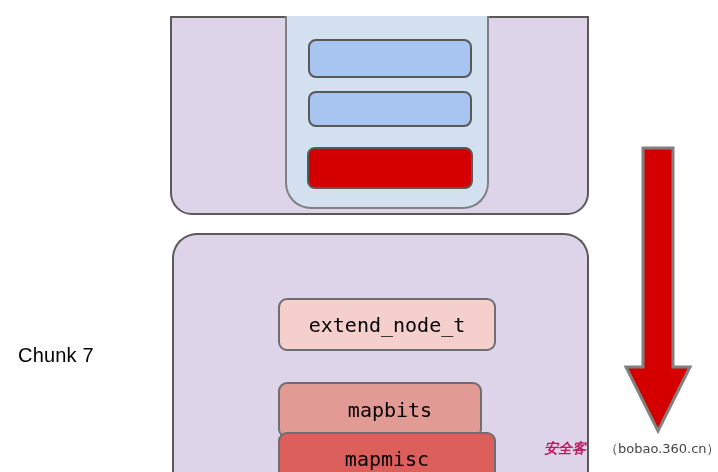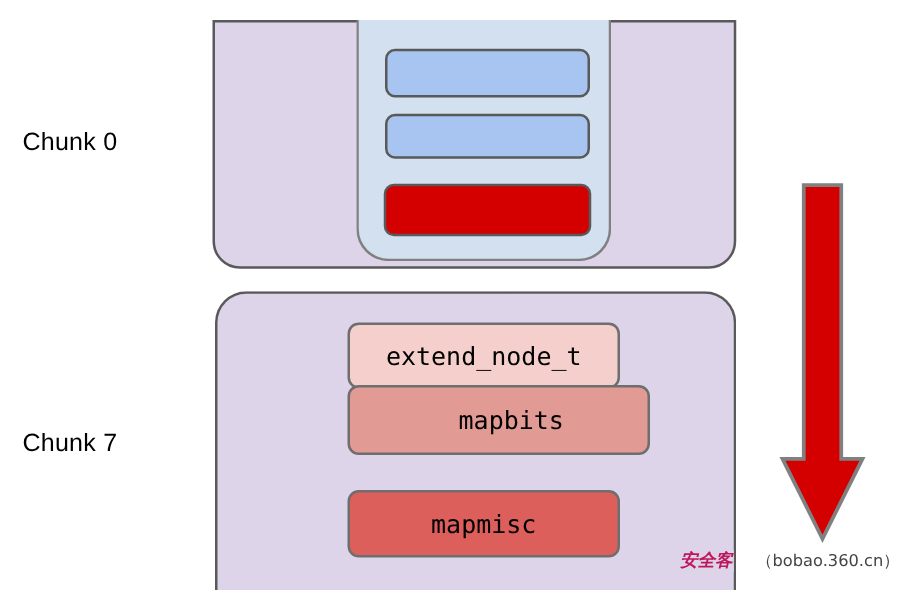--- a/index.html
+++ b/index.html
@@ -95,23 +95,24 @@
     box-sizing: border-box;
     border: 2px solid #6E6E6E;
     border-radius: 9px;
     display: flex;
     align-items: center;
     justify-content: center;
     font-family: "DejaVu Sans Mono", monospace;
     font-size: 20px;
     color: #000000;
     white-space: nowrap;
+    margin-top: 40px;
   }
   #field-extend-node-t { left: 278px; top: 258px; width: 218px; height: 53px; background: #F4CFCB; }
-  #field-mapbits       { left: 278px; top: 308px; width: 242px; height: 56px; background: #E29A95; padding-left: 20px; }
+  #field-mapbits       { left: 278px; top: 342px; width: 204px; height: 56px; background: #E29A95; padding-left: 20px; }
   #field-mapmisc       { left: 278px; top: 392px; width: 218px; height: 54px; background: #DC5F5C; }
 
   
   #growth-arrow {
     position: absolute;
     left: 622px;
     top: 145px;
     width: 72px;
     height: 290px;
   }
@@ -141,21 +142,20 @@
     font-size: 13px;
     color: #444444;
     margin-left: 18px;
   }
 </style>
 </head>
 <body>
 
 <div id="canvas">
 
-  <div class="chunk-label" id="label-chunk0">Chunk 0</div>
 
   <div id="chunk0-box"></div>
 
   <div id="chunk0-inner-panel"></div>
 
   <div class="slot slot-blue" id="slot-blue-1"></div>
   <div class="slot slot-blue" id="slot-blue-2"></div>
   <div class="slot slot-red" id="slot-red-1"></div>
 
   <div class="chunk-label" id="label-chunk1">Chunk 7</div>

